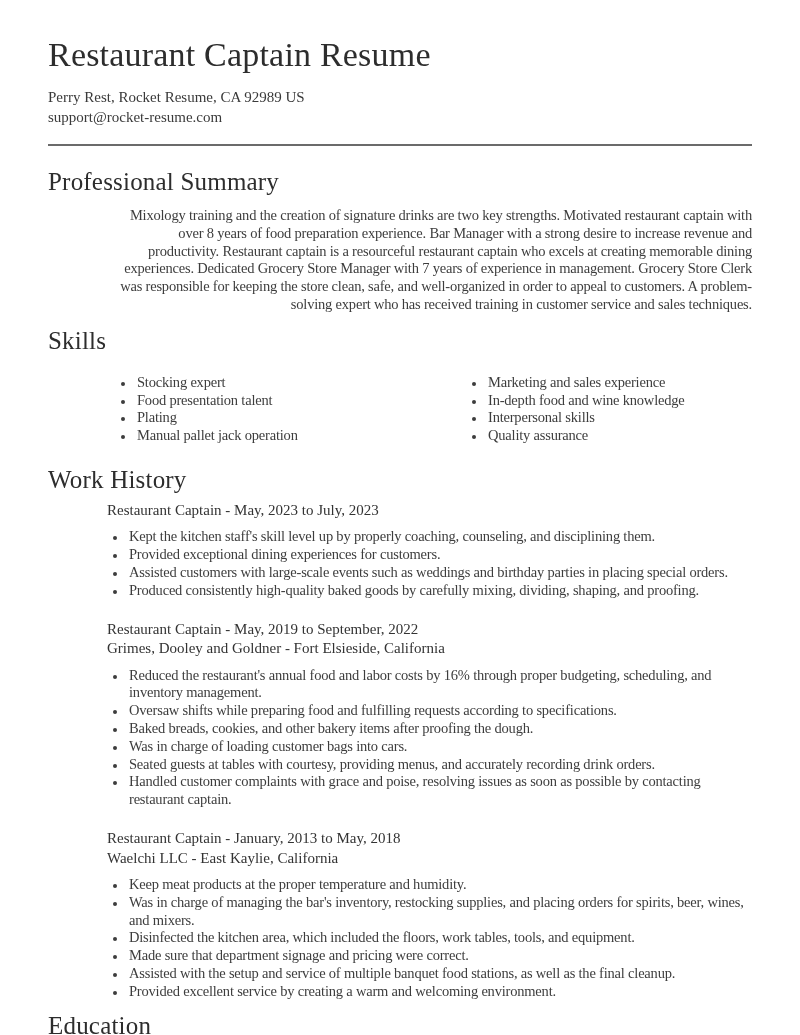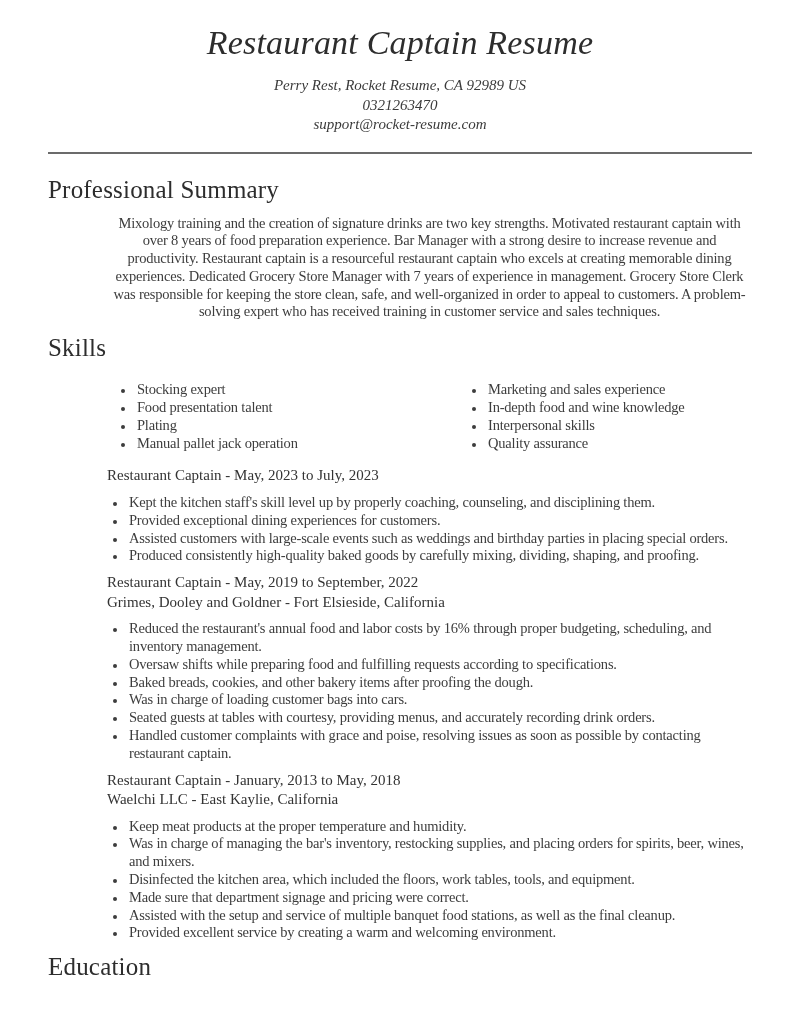--- a/index.html
+++ b/index.html
@@ -11,21 +11,21 @@
     font-family: "Liberation Serif", "DejaVu Serif", serif;
     color: #3d3d3d;
     -webkit-font-smoothing: antialiased;
   }
   .page {
     padding: 0 48px;
     box-sizing: border-box;
     width: 800px;
   }
   
-  .header { text-align: center; padding-top: 22px; font-style: italic; }
+  .header { padding-top: 34px; }
   .resume-title {
     font-size: 34px;
     line-height: 42px;
     font-weight: 400;
     color: #2d2d2d;
     margin: 0 0 12px 0;
     letter-spacing: 0.2px;
   }
   .contact-line {
     font-size: 15px;
@@ -47,36 +47,36 @@
     margin: 12px 0 0 0;
     letter-spacing: 0.2px;
   }
   .section-heading.first { margin-top: 21px; }
   .section-body { margin-left: 59px; }
   .summary-text {
     font-size: 14.5px;
     line-height: 17.8px;
     letter-spacing: -0.2px;
     margin: 10px 0 0 0;
-    text-align: center;
+    text-align: right;
   }
   
   .skills-columns { display: flex; margin-top: 10px; }
   .skills-col { margin: 8px; padding: 0 0 0 20px; list-style: disc outside; }
   .skills-col.left { width: 305px; flex: 0 0 auto; }
   .skills-col.right { flex: 1 1 auto; margin-left: 18px; }
   .skills-col li, .job-bullets li {
     font-size: 14.5px;
     line-height: 17.8px;
     letter-spacing: -0.2px;
     padding-left: 2px;
   }
   li::marker { color: #3d3d3d; font-size: 12px; }
   
-  .job { margin-top: 8px; }
+  .job { margin-top: 20px; }
   .job.first { margin-top: 6px; }
   .job-title, .job-company {
     font-size: 15px;
     line-height: 19.5px;
     color: #333333;
     margin: 0;
   }
   .job-bullets {
     margin: 8px 0 0 0;
     padding: 0 0 0 20px;
@@ -85,21 +85,20 @@
   .section-heading.education { margin-top: 10px; }
 </style>
 </head>
 <body>
 
 <div class="page">
 
   <div class="header">
     <h1 class="resume-title">Restaurant Captain Resume</h1>
     <p class="contact-line">Perry Rest, Rocket Resume, CA 92989 US</p>
-    <p class="contact-line">0321263470</p>
     <p class="contact-line">support@rocket-resume.com</p>
   </div>
   <hr class="header-rule">
 
   <h2 class="section-heading first">Professional Summary</h2>
   <div class="section-body">
     <p class="summary-text">Mixology training and the creation of signature drinks are two key strengths. Motivated restaurant captain with over 8 years of food preparation experience. Bar Manager with a strong desire to increase revenue and productivity. Restaurant captain is a resourceful restaurant captain who excels at creating memorable dining experiences. Dedicated Grocery Store Manager with 7 years of experience in management. Grocery Store Clerk was responsible for keeping the store clean, safe, and well-organized in order to appeal to customers. A problem-solving expert who has received training in customer service and sales techniques.</p>
   </div>
 
   <h2 class="section-heading">Skills</h2>
@@ -113,20 +112,21 @@
       </ul>
       <ul class="skills-col right">
         <li>Marketing and sales experience</li>
         <li>In-depth food and wine knowledge</li>
         <li>Interpersonal skills</li>
         <li>Quality assurance</li>
       </ul>
     </div>
   </div>
 
+  <h2 class="section-heading">Work History</h2>
   <div class="section-body">
 
     <div class="job first">
       <p class="job-title">Restaurant Captain - May, 2023 to July, 2023</p>
       <ul class="job-bullets">
         <li>Kept the kitchen staff's skill level up by properly coaching, counseling, and disciplining them.</li>
         <li>Provided exceptional dining experiences for customers.</li>
         <li>Assisted customers with large-scale events such as weddings and birthday parties in placing special orders.</li>
         <li>Produced consistently high-quality baked goods by carefully mixing, dividing, shaping, and proofing.</li>
       </ul>

